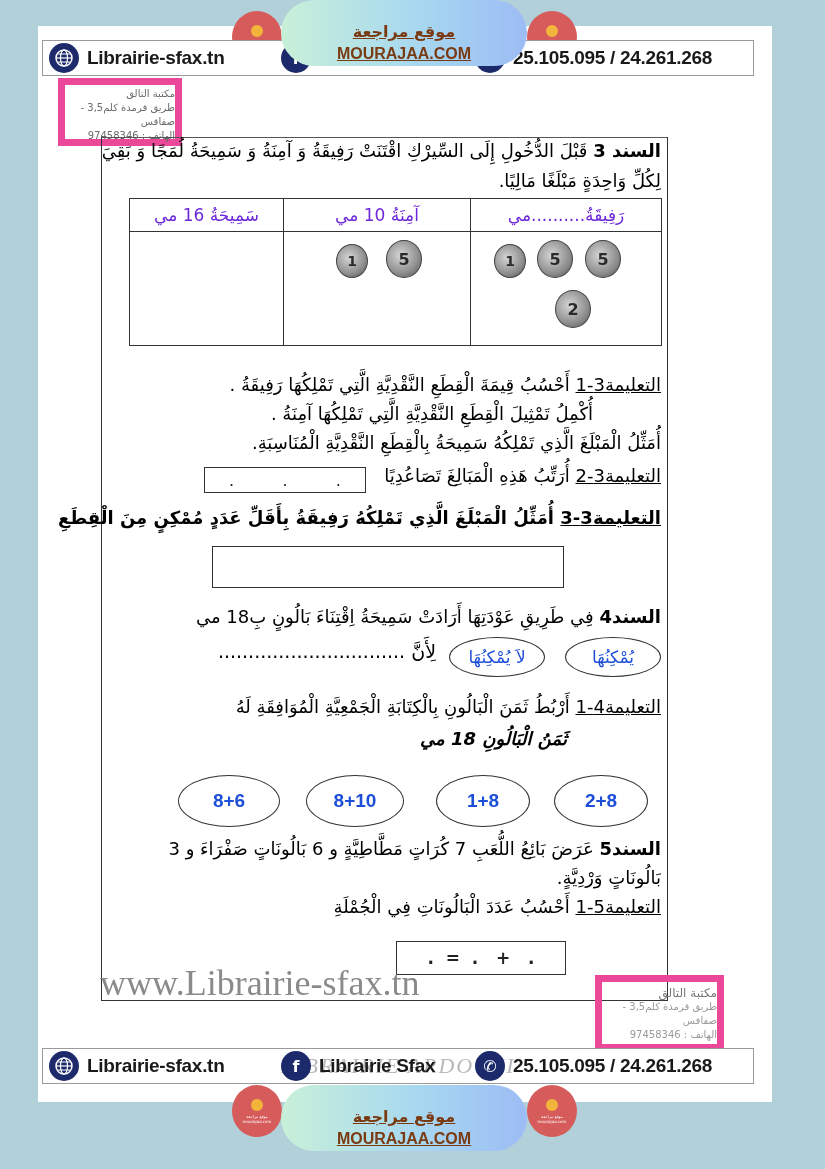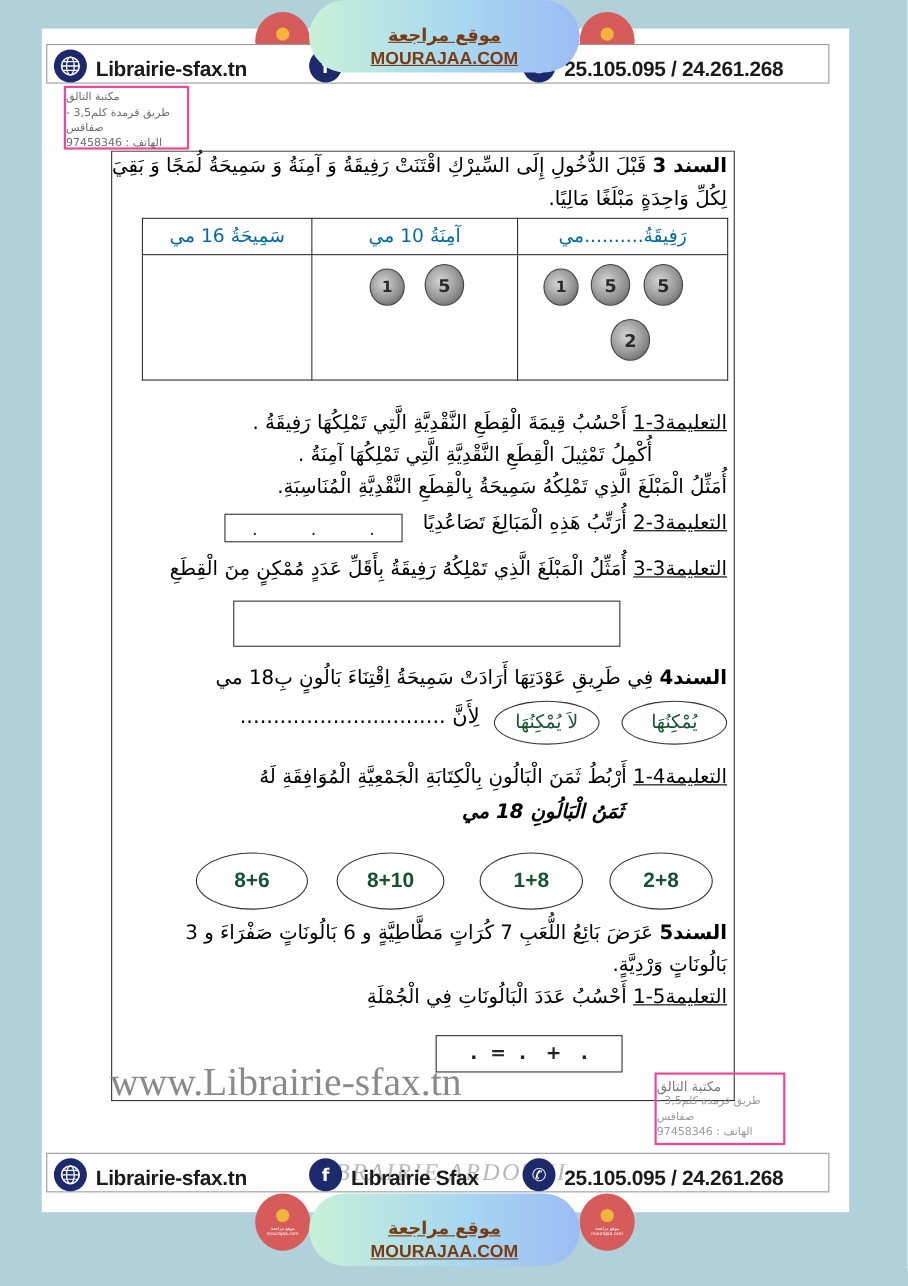--- a/index.html
+++ b/index.html
@@ -13,21 +13,21 @@
     background:#ffffff;
   }
   
   .contact-bar {
     position:absolute; left:42px; width:710px; height:34px;
     border:1px solid #9a9a9a; background:#fff;
     display:flex; align-items:center;
   }
   .contact-bar.top { top:40px; }
   .contact-bar.bottom { top:1048px; }
-  .cb-item { display:flex; align-items:flex-end; position:absolute; top:0; height:34px; }
+  .cb-item { display:flex; align-items:center; position:absolute; top:0; height:34px; }
   .cb-icon {
     width:30px; height:30px; border-radius:50%; background:#1c2a6b;
     display:flex; align-items:center; justify-content:center; color:#fff;
     font-size:16px; font-weight:bold;
   }
   .cb-text {
     font-family:"Liberation Sans", sans-serif; font-weight:bold;
     font-size:19px; color:#1a1a1a; margin-left:8px; letter-spacing:-0.3px;
   }
   .cb-faint {
@@ -46,56 +46,56 @@
   .wm-ar { font-size:16px; text-decoration:underline; line-height:20px; direction:rtl; }
   .wm-en { font-family:"Liberation Sans", sans-serif; font-size:16px; text-decoration:underline; line-height:24px; }
   .wm-badge {
     position:absolute; width:50px; height:52px; border-radius:50%; background:#d65c5c;
     display:flex; flex-direction:column; align-items:center; justify-content:center;
   }
   .wm-badge .dot { width:12px; height:12px; border-radius:50%; background:#f2b43a; }
   .wm-badge .tiny { font-size:4px; color:#fff; margin-top:3px; line-height:5px; text-align:center; }
   
   .stamp {
-    position:absolute; border:2px solid #ec4899; text-align:left;
+    position:absolute; border:7px solid #ec4899; text-align:right;
     color:#6b6b6b; font-size:10px; line-height:14px; direction:rtl;
   }
   .stamp.top { left:58px; top:78px; width:110px; height:52px; padding-top:2px; }
   .stamp.bottom { left:595px; top:975px; width:115px; height:58px; padding-top:4px; color:#9a9a9a; }
   
   .frame {
     position:absolute; left:101px; top:137px; width:565px; height:862px;
     border-left:1.5px solid #333; border-right:1.5px solid #333;
     border-top:1px solid #555; border-bottom:1.5px solid #333;
   }
   .rtl { direction:rtl; text-align:right; color:#000000; font-size:18px; }
   .line { position:absolute; right:8px; white-space:nowrap; }
   .bold { font-weight:bold; }
   .u { text-decoration:underline; }
   
   .coin-table {
     position:absolute; left:129px; top:198px; width:533px; height:148px;
     border:1.5px solid #333; border-collapse:collapse; direction:rtl;
   }
   .coin-table th {
-    height:30px; border:1.5px solid #333; font-weight:normal; font-size:17px; color:#0369a1;
+    height:30px; border:1.5px solid #333; font-weight:normal; font-size:17px; color:#6d28d9;
   }
   .coin-table td { border:1.5px solid #333; vertical-align:top; position:relative; }
   .coin {
     position:absolute; width:34px; height:36px; border-radius:50%;
     background:radial-gradient(circle at 40% 40%, #d6d6d6 0%, #8e8e8e 60%, #4e4e4e 100%);
     border:1px solid #444; display:flex; align-items:center; justify-content:center;
     font-weight:bold; font-size:16px; color:#2a2a2a;
   }
   .coin.small { width:30px; height:32px; font-size:14px; }
   .answer-box { position:absolute; border:1.5px solid #333; background:#fff; }
   .dots { display:flex; justify-content:space-around; align-items:center; height:100%; font-size:16px; color:#222; }
   .oval {
     position:absolute; border:1.5px solid #333; border-radius:50%;
-    display:flex; align-items:center; justify-content:center; font-size:17px; color:#14532d;
+    display:flex; align-items:center; justify-content:center; font-size:17px; color:#1d4ed8;
   }
   .oval.expr { font-family:"Liberation Sans", sans-serif; font-weight:bold; font-size:19px; }
   .site-wm {
     position:absolute; left:100px; top:962px; font-family:"Liberation Serif", serif;
     font-size:36px; color:#8a8a8a; letter-spacing:0px;
   }
 </style>
 </head>
 <body>
 
@@ -192,21 +192,21 @@
   <span>أُرَتِّبُ هَذِهِ الْمَبَالِغَ تَصَاعُدِيًا</span>
 </div>
 <div class="answer-box" style="left:204px;top:467px;width:160px;height:24px;">
   <div class="dots">
     <span>.</span>
     <span>.</span>
     <span>.</span>
   </div>
 </div>
 
-<div class="rtl line" style="top:507px;right:164px;">
+<div class="rtl line" style="top:507px;right:164px;font-weight:bold;">
   <span class="u">التعليمة3-3</span>
   <span>أُمَثِّلُ الْمَبْلَغَ الَّذِي تَمْلِكُهُ رَفِيقَةُ بِأَقَلِّ عَدَدٍ مُمْكِنٍ مِنَ الْقِطَعِ</span>
 </div>
 <div class="answer-box" style="left:212px;top:546px;width:350px;height:40px;"></div>
 
 <div class="rtl line" style="top:606px;right:164px;">
   <span class="bold">السند4</span>
   <span>فِي طَرِيقِ عَوْدَتِهَا أَرَادَتْ سَمِيحَةُ اِقْتِنَاءَ بَالُونٍ بِ18 مي</span>
 </div>
 <div class="oval" style="left:565px;top:637px;width:94px;height:38px;text-align:center;">

